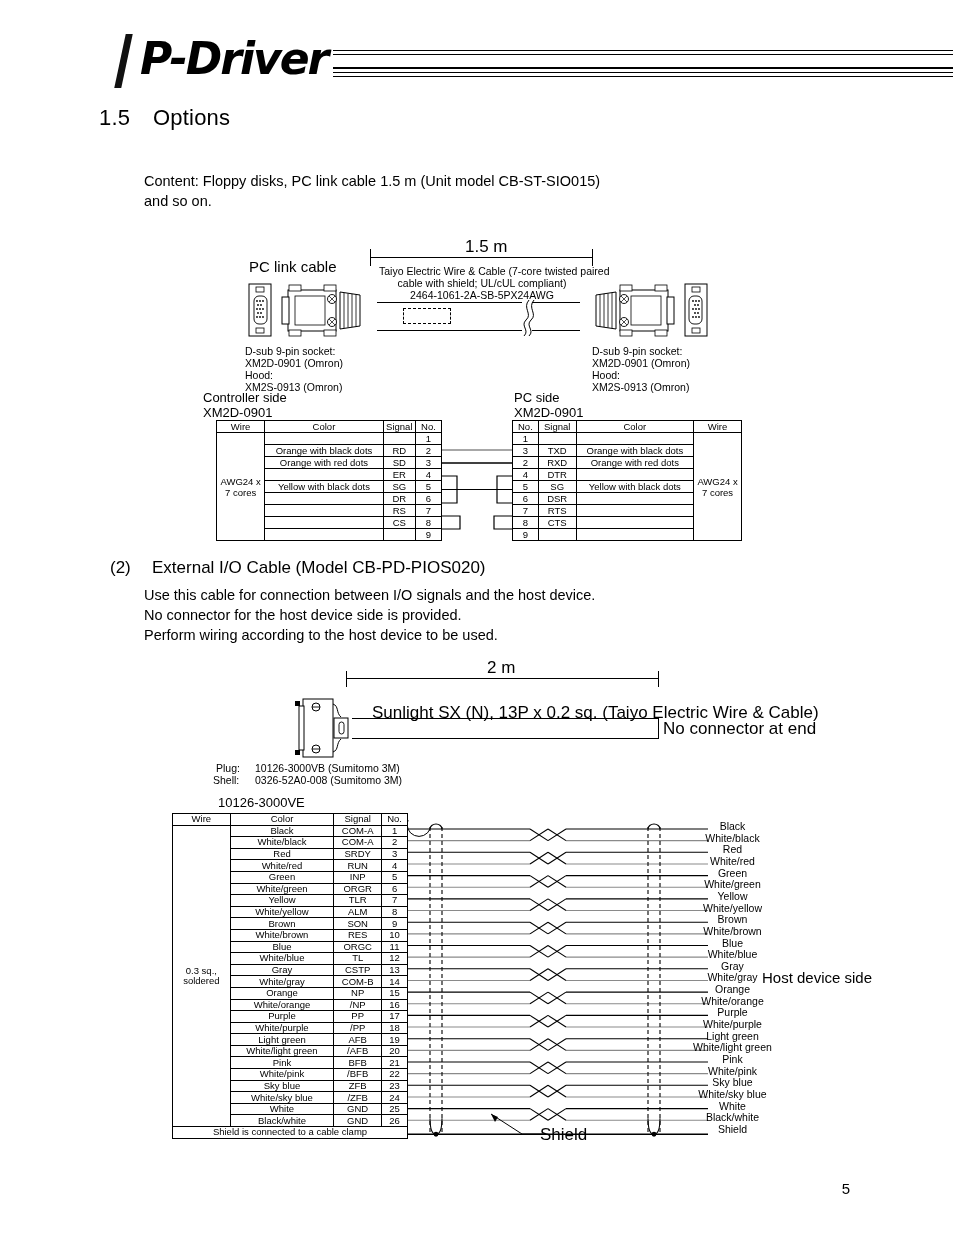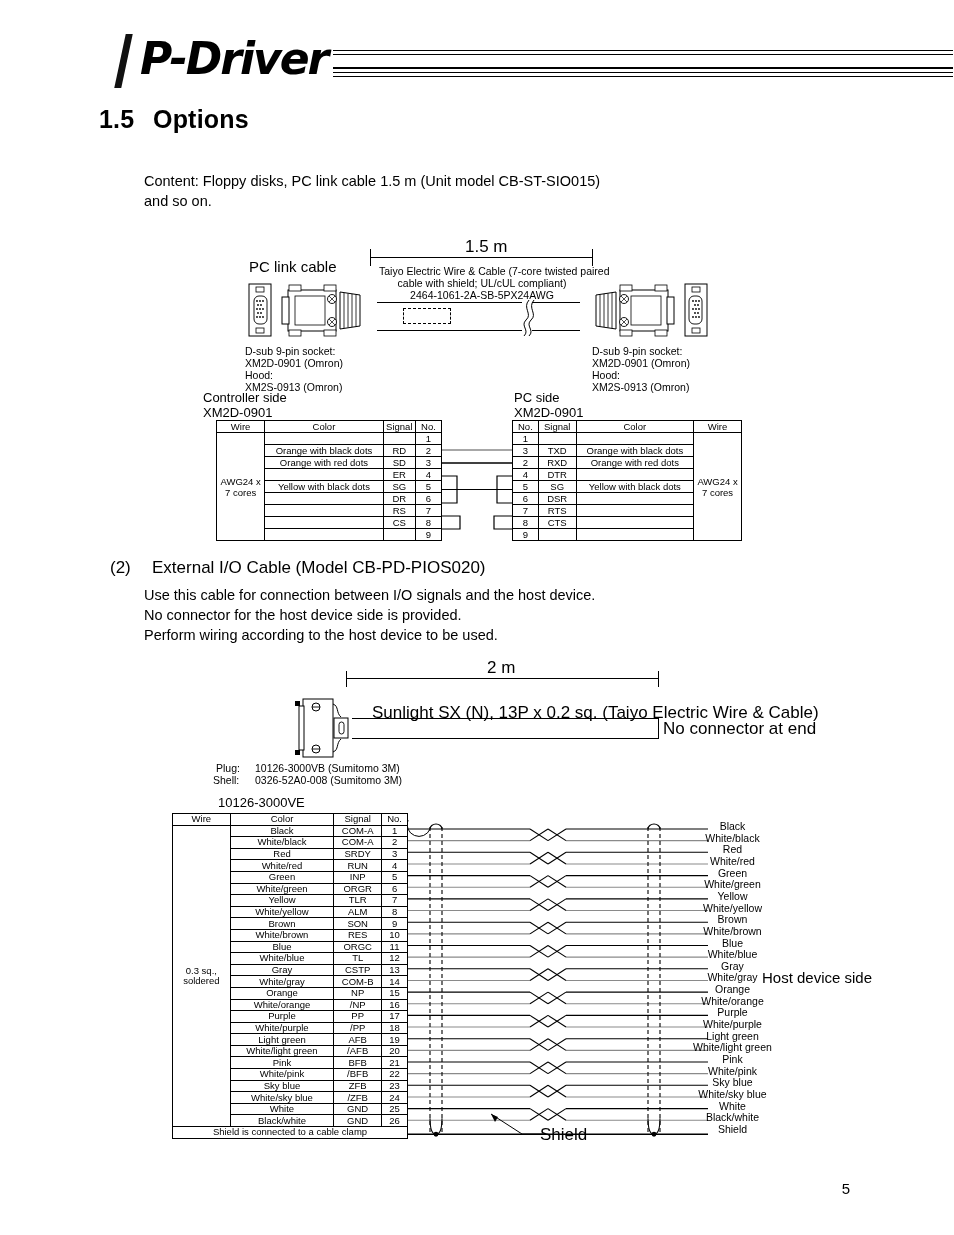--- a/index.html
+++ b/index.html
@@ -28,21 +28,21 @@
   .logo-bar { position:absolute; left:2px; top:2px; width:7px; height:54px;
               background:#111; transform:skewX(-12deg); }
   .rule-group { position:absolute; left:215px; top:18px; width:620px; }
   .rule-group .r { background:#000; margin-bottom:3px; }
   .rule-thin { height:1px; }
   .rule-mid { height:2px; }
 
   
   .h-sec {
     position:absolute; left:99px; top:105px;
-    font-size:25px; font-weight:bold; letter-spacing:.2px;
+    font-size:22px; font-weight:normal; letter-spacing:.2px;
   }
   .h-sec .num { display:inline-block; width:54px; }
 
   .h-item { position:absolute; font-size:17px; white-space:nowrap; }
   .h-item .num { display:inline-block; width:42px; }
 
   .body-text { position:absolute; font-size:14.5px; line-height:20px; }
   .body-text div { white-space:nowrap; }
 
   

